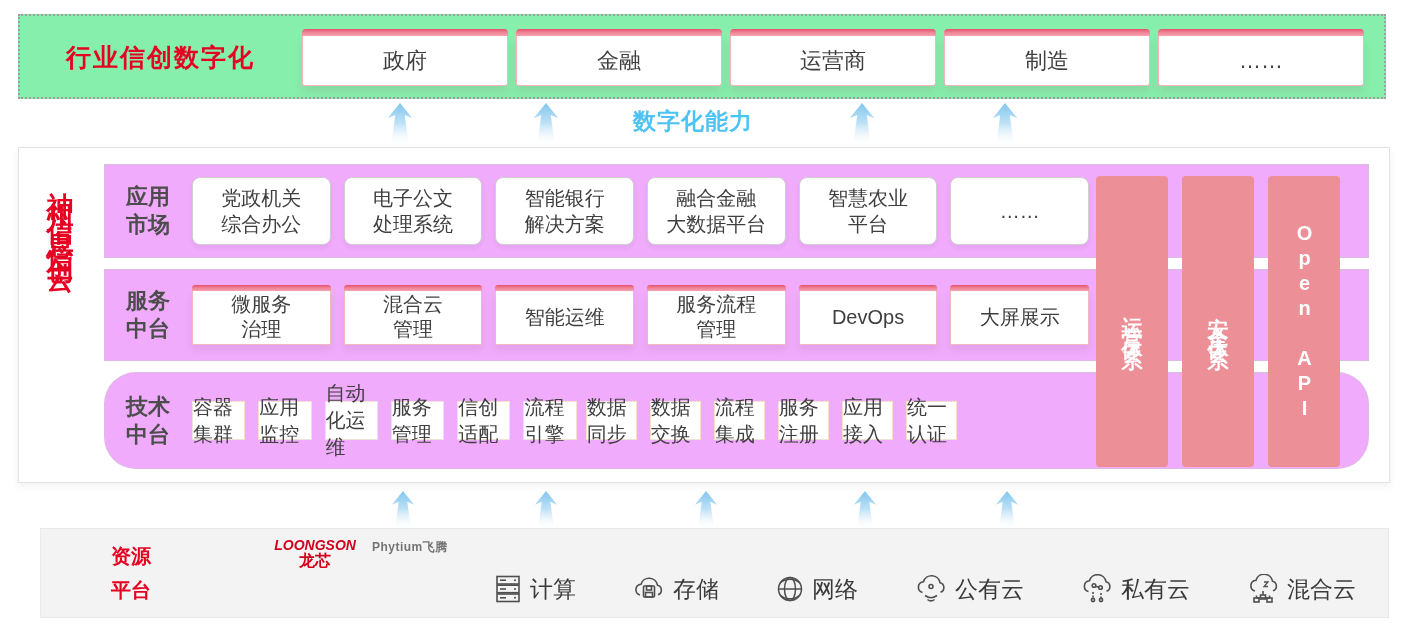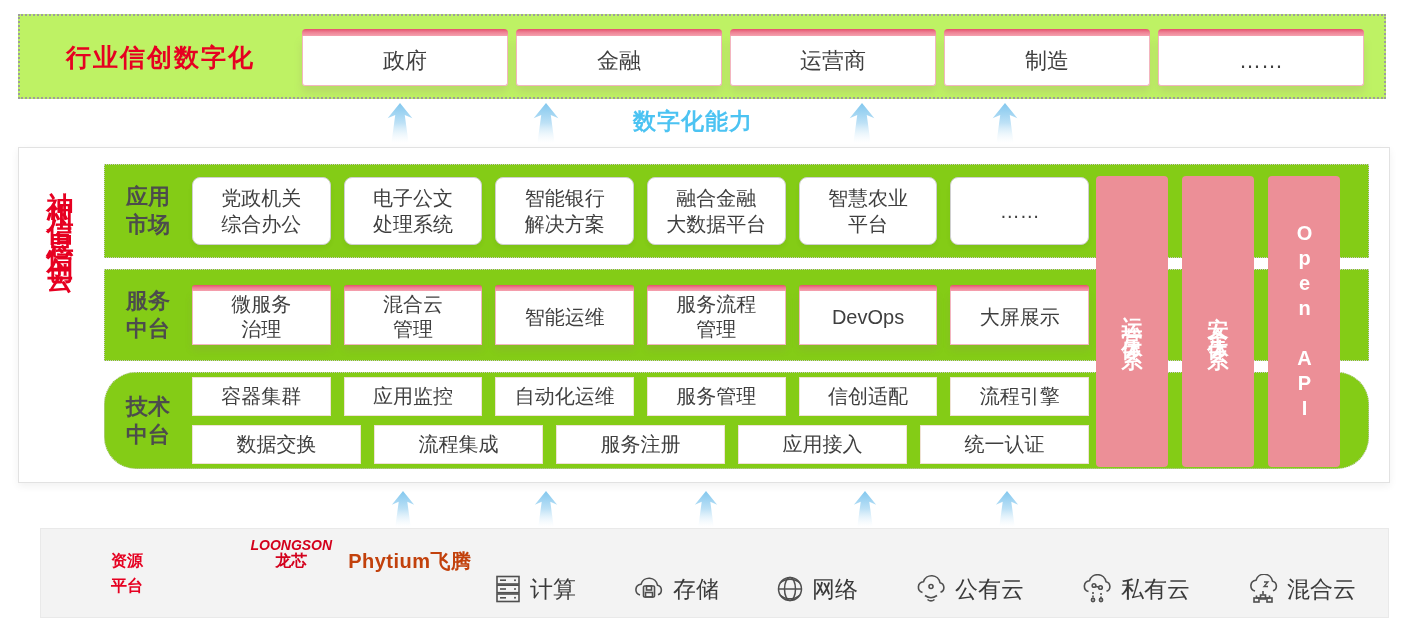--- a/index.html
+++ b/index.html
@@ -5,21 +5,21 @@
   html,body{margin:0;padding:0;}
   body{
     width:1402px;height:632px;position:relative;overflow:hidden;
     background:#ffffff;
     font-family:"Liberation Sans","DejaVu Sans",sans-serif;
     color:#3f3f3f;
   }
   
   .dotted-top{
     position:absolute;left:18px;top:14px;width:1368px;height:85px;
-    border:2px dotted #9d9d9d;box-sizing:border-box;background:#bef264;
+    border:2px dotted #9d9d9d;box-sizing:border-box;background:#86efac;
   }
   .industry-title{
     position:absolute;left:46px;top:50%;transform:translateY(-50%);
     font-size:25px;font-weight:bold;color:#e60021;letter-spacing:2px;white-space:nowrap;
   }
   .industry-items{
     position:absolute;left:282px;right:20px;top:13px;bottom:11px;
     display:flex;gap:8px;
   }
   .tab-box{
@@ -46,21 +46,21 @@
     background:#fff;border:1px solid #e2e2e2;box-sizing:border-box;
     box-shadow:0 3px 8px rgba(0,0,0,.06);
   }
   .side-title{
     position:absolute;left:26px;top:22px;
     writing-mode:vertical-rl;text-orientation:upright;
     font-size:27px;font-weight:bold;color:#e60021;letter-spacing:13px;line-height:30px;
   }
   .band{
     position:absolute;left:85px;width:1265px;
-    background:#84cc16;border:1px dotted #c8c8c8;box-sizing:border-box;
+    background:#f0abfc;border:1px dotted #c8c8c8;box-sizing:border-box;
     display:flex;align-items:center;padding-left:12px;
   }
   .band1{top:16px;height:94px;}
   .band2{top:121px;height:92px;}
   .band3{top:224px;height:97px;border-radius:32px;}
   .row-label{
     width:62px;font-size:22px;font-weight:bold;color:#4c4c4c;
     white-space:pre-line;line-height:28px;text-align:center;flex:none;
   }
   .row-items{margin-left:13px;width:897px;display:flex;gap:13px;align-items:center;flex:none;}
@@ -75,49 +75,49 @@
     border:1px solid #f3b5c0;border-top:none;
     box-shadow:0 5px 7px rgba(150,110,120,.15);
     display:flex;align-items:center;justify-content:center;text-align:center;
     font-size:20px;line-height:25px;white-space:pre-line;
   }
   .svc-box::before{
     content:"";position:absolute;left:-1px;right:-1px;top:-6px;height:6px;
     border-radius:3px 3px 0 0;
     background:linear-gradient(180deg,#e6506c 0%,#ee8093 45%,#f5a2b0 100%);
   }
-  .tech-col{margin-left:13px;width:897px;display:flex;flex-direction:column;gap:9px;flex:none;}
+  .tech-col{margin-left:13px;width:765px;display:flex;flex-direction:row;gap:9px;flex:none;}
   .tech-row{display:flex;gap:13px;}
   .tech-box{
     flex:1;height:37px;background:#fff;border:1px solid #efe2d5;
     display:flex;align-items:center;justify-content:center;font-size:20px;
   }
   .pillar{
     position:absolute;top:28px;width:72px;height:291px;background:#ec8f97;border-radius:4px;
     display:flex;align-items:center;justify-content:center;
     color:#fff;font-weight:bold;writing-mode:vertical-rl;text-orientation:upright;
   }
   .pillar1{left:1077px;font-size:21px;letter-spacing:11px;}
   .pillar2{left:1163px;font-size:21px;letter-spacing:11px;}
   .pillar3{left:1249px;font-size:20px;letter-spacing:3px;}
   
   .resource-box{
     position:absolute;left:40px;top:528px;width:1349px;height:90px;
     background:#f3f3f3;border:1px solid #e9e9e9;box-sizing:border-box;
   }
   .res-title{
     position:absolute;left:70px;top:50%;transform:translateY(-50%);
-    font-size:16px;font-weight:bold;color:#e60021;white-space:pre-line;line-height:25px;
+    font-size:20px;font-weight:bold;color:#e60021;white-space:pre-line;line-height:34px;
   }
   .vendors{position:absolute;left:170px;top:9px;width:300px;}
   .vendor-row1{display:flex;justify-content:center;align-items:flex-start;gap:16px;}
   .loongson{display:flex;flex-direction:column;align-items:center;line-height:1;}
   .loongson-en{color:#d3001c;font-weight:bold;font-style:italic;font-size:14px;}
   .loongson-cn{color:#d3001c;font-weight:bold;font-size:16px;margin-top:1px;}
-  .phytium{color:#c2410c;font-weight:bold;font-size:20px;margin-top:10px;letter-spacing:0.5px;}
+  .phytium{color:#737373;font-weight:bold;font-size:12px;margin-top:1px;letter-spacing:0.5px;}
   .huawei-row{display:flex;justify-content:center;align-items:center;gap:6px;margin-top:8px;}
   .huawei-text{color:#2b2b2b;font-weight:bold;font-size:15px;letter-spacing:1.5px;}
   .res-items{
     position:absolute;left:440px;right:20px;top:16px;height:100%;
     display:flex;align-items:center;justify-content:space-between;padding:0 12px;
   }
   .res-item{display:flex;align-items:center;gap:7px;font-size:23px;color:#3a3a3a;}
   .res-item svg{flex:none;}
 </style>
 </head>
@@ -201,20 +201,21 @@
     <div class="tech-col">
       <div class="tech-row">
         <div class="tech-box">容器集群</div>
         <div class="tech-box">应用监控</div>
         <div class="tech-box">自动化运维</div>
         <div class="tech-box">服务管理</div>
         <div class="tech-box">信创适配</div>
         <div class="tech-box">流程引擎</div>
       </div>
       <div class="tech-row">
+        <div class="tech-box">数据同步</div>
         <div class="tech-box">数据交换</div>
         <div class="tech-box">流程集成</div>
         <div class="tech-box">服务注册</div>
         <div class="tech-box">应用接入</div>
         <div class="tech-box">统一认证</div>
       </div>
     </div>
   </div>
 
   <div class="pillar pillar1">运营体系</div>

